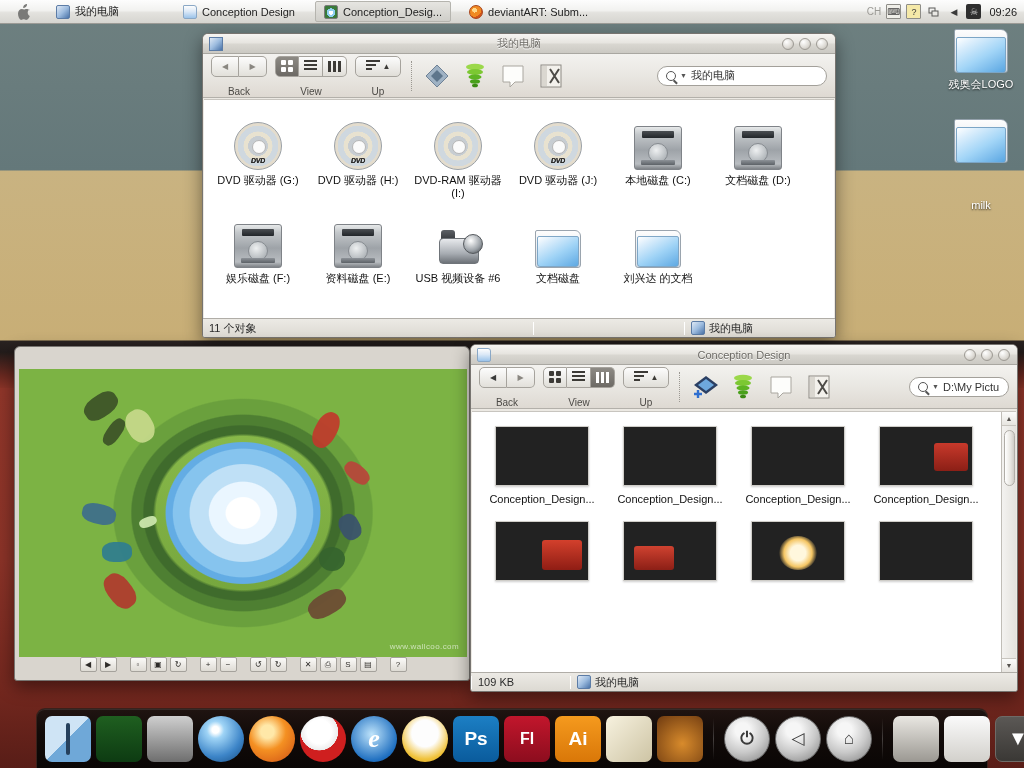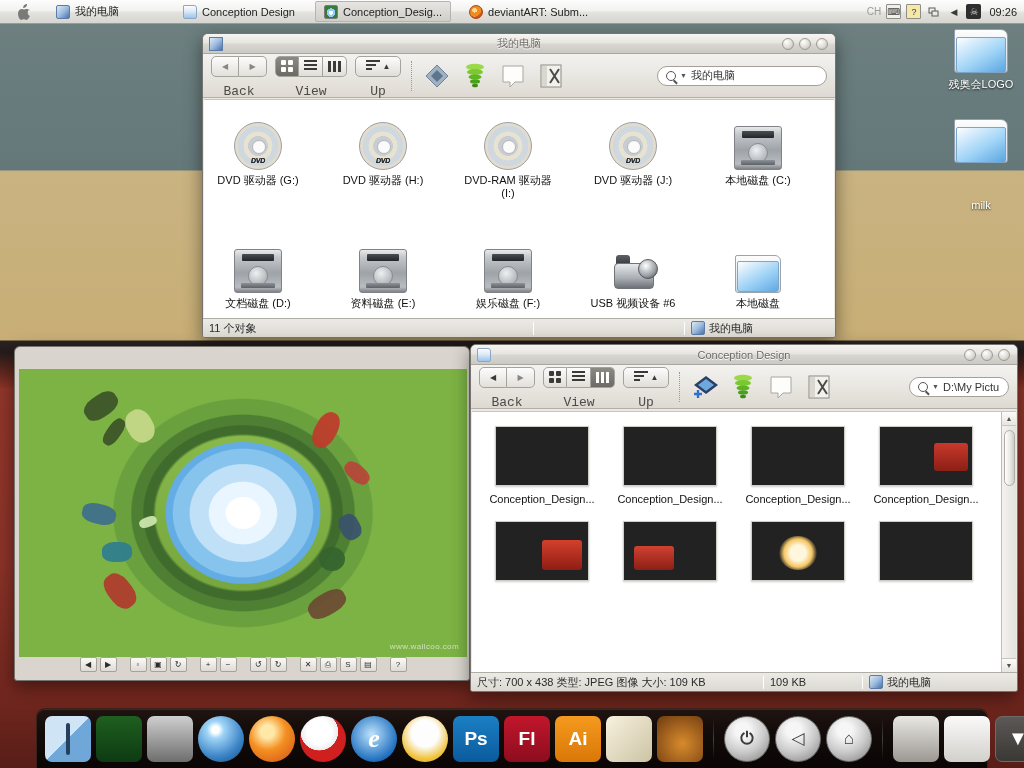--- a/index.html
+++ b/index.html
@@ -87,21 +87,21 @@
   .win-btns{position:absolute;right:7px;top:4px;display:flex;gap:5px;}
   .win-btns i{display:block;width:12px;height:12px;border-radius:50%;
     background:radial-gradient(circle at 35% 30%,#ffffff,#dcd9d3 60%,#b3b0aa 100%);
     border:1px solid #9d9a94;}
 
   
   .toolbar{height:44px;display:flex;align-items:center;padding:0 8px;gap:8px;
     background:linear-gradient(to bottom,#f3f2ef 0%,#e9e7e2 50%,#ded9d2 100%);
     border-bottom:1px solid #b3b0aa;}
   .tgroup{display:flex;flex-direction:column;align-items:center;}
-  .tgroup .lbl{font-size:13px;color:#4c4a46;margin-top:10px;line-height:9px;font-family:Liberation Mono, monospace;}
+  .tgroup .lbl{font-size:10px;color:#4c4a46;margin-top:10px;line-height:9px;}
   .navbtns{display:flex;}
   .navbtn{width:28px;height:21px;
     background:linear-gradient(to bottom,#fcfcfc,#e2e0da);
     border:1px solid #a6a39d;display:flex;align-items:center;justify-content:center;
     font-size:8px;color:#8a8781;}
   .navbtn:first-child{border-radius:5px 0 0 5px;}
   .navbtn:last-child{border-radius:0 5px 5px 0;border-left:none;}
   .navbtn.on{color:#3a3a3a;}
   .viewbtns{display:flex;}
   .vbtn{width:24px;height:21px;
@@ -138,21 +138,21 @@
     background:linear-gradient(to bottom,#eceae5,#dcd9d2);
     border-top:1px solid #b0ada7;
     display:flex;align-items:center;font-size:11px;color:#2b2b2b;}
   .sb-cell{padding:16px 6px;height:100%;display:flex;align-items:center;gap:4px;}
   .sb-div{width:1px;height:13px;background:#b5b2ac;border-right:1px solid #fff;}
 
   
   #win-mypc{left:202px;top:33px;width:634px;height:305px;}
   #mypc-body{position:absolute;left:1px;top:65px;right:1px;bottom:19px;
     background:#fff;border-top:1px solid #c8c5bf;overflow:hidden;}
-  .icon-grid{display:flex;flex-wrap:wrap;padding:8px 4px;gap:25px;}
+  .icon-grid{display:flex;flex-wrap:wrap;padding:8px 4px;}
   .fi{width:100px;display:flex;flex-direction:column;align-items:center;padding:6px 2px;}
   .fi .glyph{height:56px;display:flex;align-items:flex-end;justify-content:center;}
   .fi .nm{font-size:11px;color:#111;text-align:center;line-height:13px;margin-top:4px;
     width:100px;word-wrap:break-word;}
 
   
   .disc{width:48px;height:48px;border-radius:50%;
     background:
       radial-gradient(circle at 50% 50%, #ffffff 0 8%, #d8d8d8 9% 13%,
         #c7cdd2 14% 30%, #e8e2d0 31% 44%, #cfd8df 45% 62%, #e3dccd 63% 76%,
@@ -281,21 +281,21 @@
     background:#25405c;border-radius:2px;}
   .dk-dash{background:linear-gradient(to bottom,#1f5f20,#0d3b12);}
   .dk-stack{background:linear-gradient(to bottom,#cfcfcf,#6e6e6e);}
   .dk-safari{border-radius:50%;background:radial-gradient(circle at 38% 30%,#ffffff 0 8%,#9fd4f6 20%,#3d85c8 62%,#14497f 100%);}
   .dk-ff{border-radius:50%;background:radial-gradient(circle at 40% 34%,#ffe8a8 0 16%,#f49022 45%,#cf4f14 100%);}
   .dk-opera{border-radius:50%;background:radial-gradient(circle at 42% 34%,#ffffff 0 30%,#ededed 46%,#cf1f1f 47% 100%);}
   .dk-ie{background:radial-gradient(circle at 45% 40%,#bfe4fb,#1f6fc0 70%,#0c4a8c);border-radius:50%;
     font-family:"Liberation Serif",serif;font-style:italic;font-size:26px;color:#fff;}
   .dk-qq{background:radial-gradient(circle at 50% 38%,#fdfdfd 0 36%,#f0c23a 70%,#d79f18 100%);border-radius:50%;}
   .dk-ps{background:linear-gradient(to bottom,#1c7fc4,#0a5b9c);font-size:19px;}
-  .dk-fl{background:linear-gradient(to bottom,#c2162c,#8c0d1e);font-size:19px;}
+  .dk-fl{background:linear-gradient(to bottom,#c2162c,#8c0d1e);font-size:16px;}
   .dk-ai{background:linear-gradient(to bottom,#f59a1e,#d97708);font-size:19px;}
   .dk-note{background:linear-gradient(135deg,#f7f2df,#cdc4a4);}
   .dk-guitar{background:radial-gradient(circle at 55% 60%,#d88b2c,#6e3a10);}
   .dk-round{border-radius:50%;
     background:radial-gradient(circle at 40% 30%,#f6f6f6 0 18%,#c9c9c9 55%,#7e7e7e 100%);
     border:1px solid #6b6b6b;color:#3b3b3b;font-size:17px;}
   .dk-fax{background:linear-gradient(to bottom,#e9e7e2,#9b9892);}
   .dk-mac{background:linear-gradient(to bottom,#fafafa,#d2d0cb);}
   .dk-arrow{background:linear-gradient(to bottom,#5b5855,#3a3835);border:1px solid #6e6b67;}
 </style>
@@ -505,48 +505,48 @@
             </span>
           </span>
           <span class="nm">文档磁盘 (D:)</span>
         </div>
         <div class="fi">
           <span class="glyph">
             <span class="hdd">
               <span class="platter"></span>
             </span>
           </span>
-          <span class="nm">资料磁盘 (E:)</span>
+          <span class="nm">娱乐磁盘 (F:)</span>
         </div>
         <div class="fi">
           <span class="glyph">
             <span class="hdd">
               <span class="platter"></span>
             </span>
           </span>
-          <span class="nm">娱乐磁盘 (F:)</span>
+          <span class="nm">资料磁盘 (E:)</span>
         </div>
         <div class="fi">
           <span class="glyph">
             <span class="cam">
               <span class="top"></span>
               <span class="body"></span>
               <span class="lens"></span>
             </span>
           </span>
           <span class="nm">USB 视频设备 #6</span>
         </div>
         <div class="fi">
           <span class="glyph">
             <span class="folder">
               <span class="back"></span>
               <span class="front"></span>
             </span>
           </span>
-          <span class="nm">本地磁盘</span>
+          <span class="nm">文档磁盘</span>
         </div>
         <div class="fi">
           <span class="glyph">
             <span class="folder">
               <span class="back"></span>
               <span class="front"></span>
             </span>
           </span>
           <span class="nm">刘兴达 的文档</span>
         </div>
@@ -742,21 +742,20 @@
         </div>
       </div>
     <div id="cd-scroll">
       <div class="sc-arrow">▲</div>
       <div id="sc-thumb"></div>
       <div class="sc-arrow bot">▼</div>
     </div>
   </div>
 
   <div class="statusbar">
-    <span class="sb-cell" style="width:292px">尺寸: 700 x 438 类型: JPEG 图像 大小: 109 KB</span>
     <span class="sb-div"></span>
     <span class="sb-cell" style="width:98px">109 KB</span>
     <span class="sb-div"></span>
     <span class="sb-cell" style="flex:1">
       <span class="tb-ico ico-mypc"></span>
       <span>我的电脑</span>
     </span>
   </div>
 </div>
 

